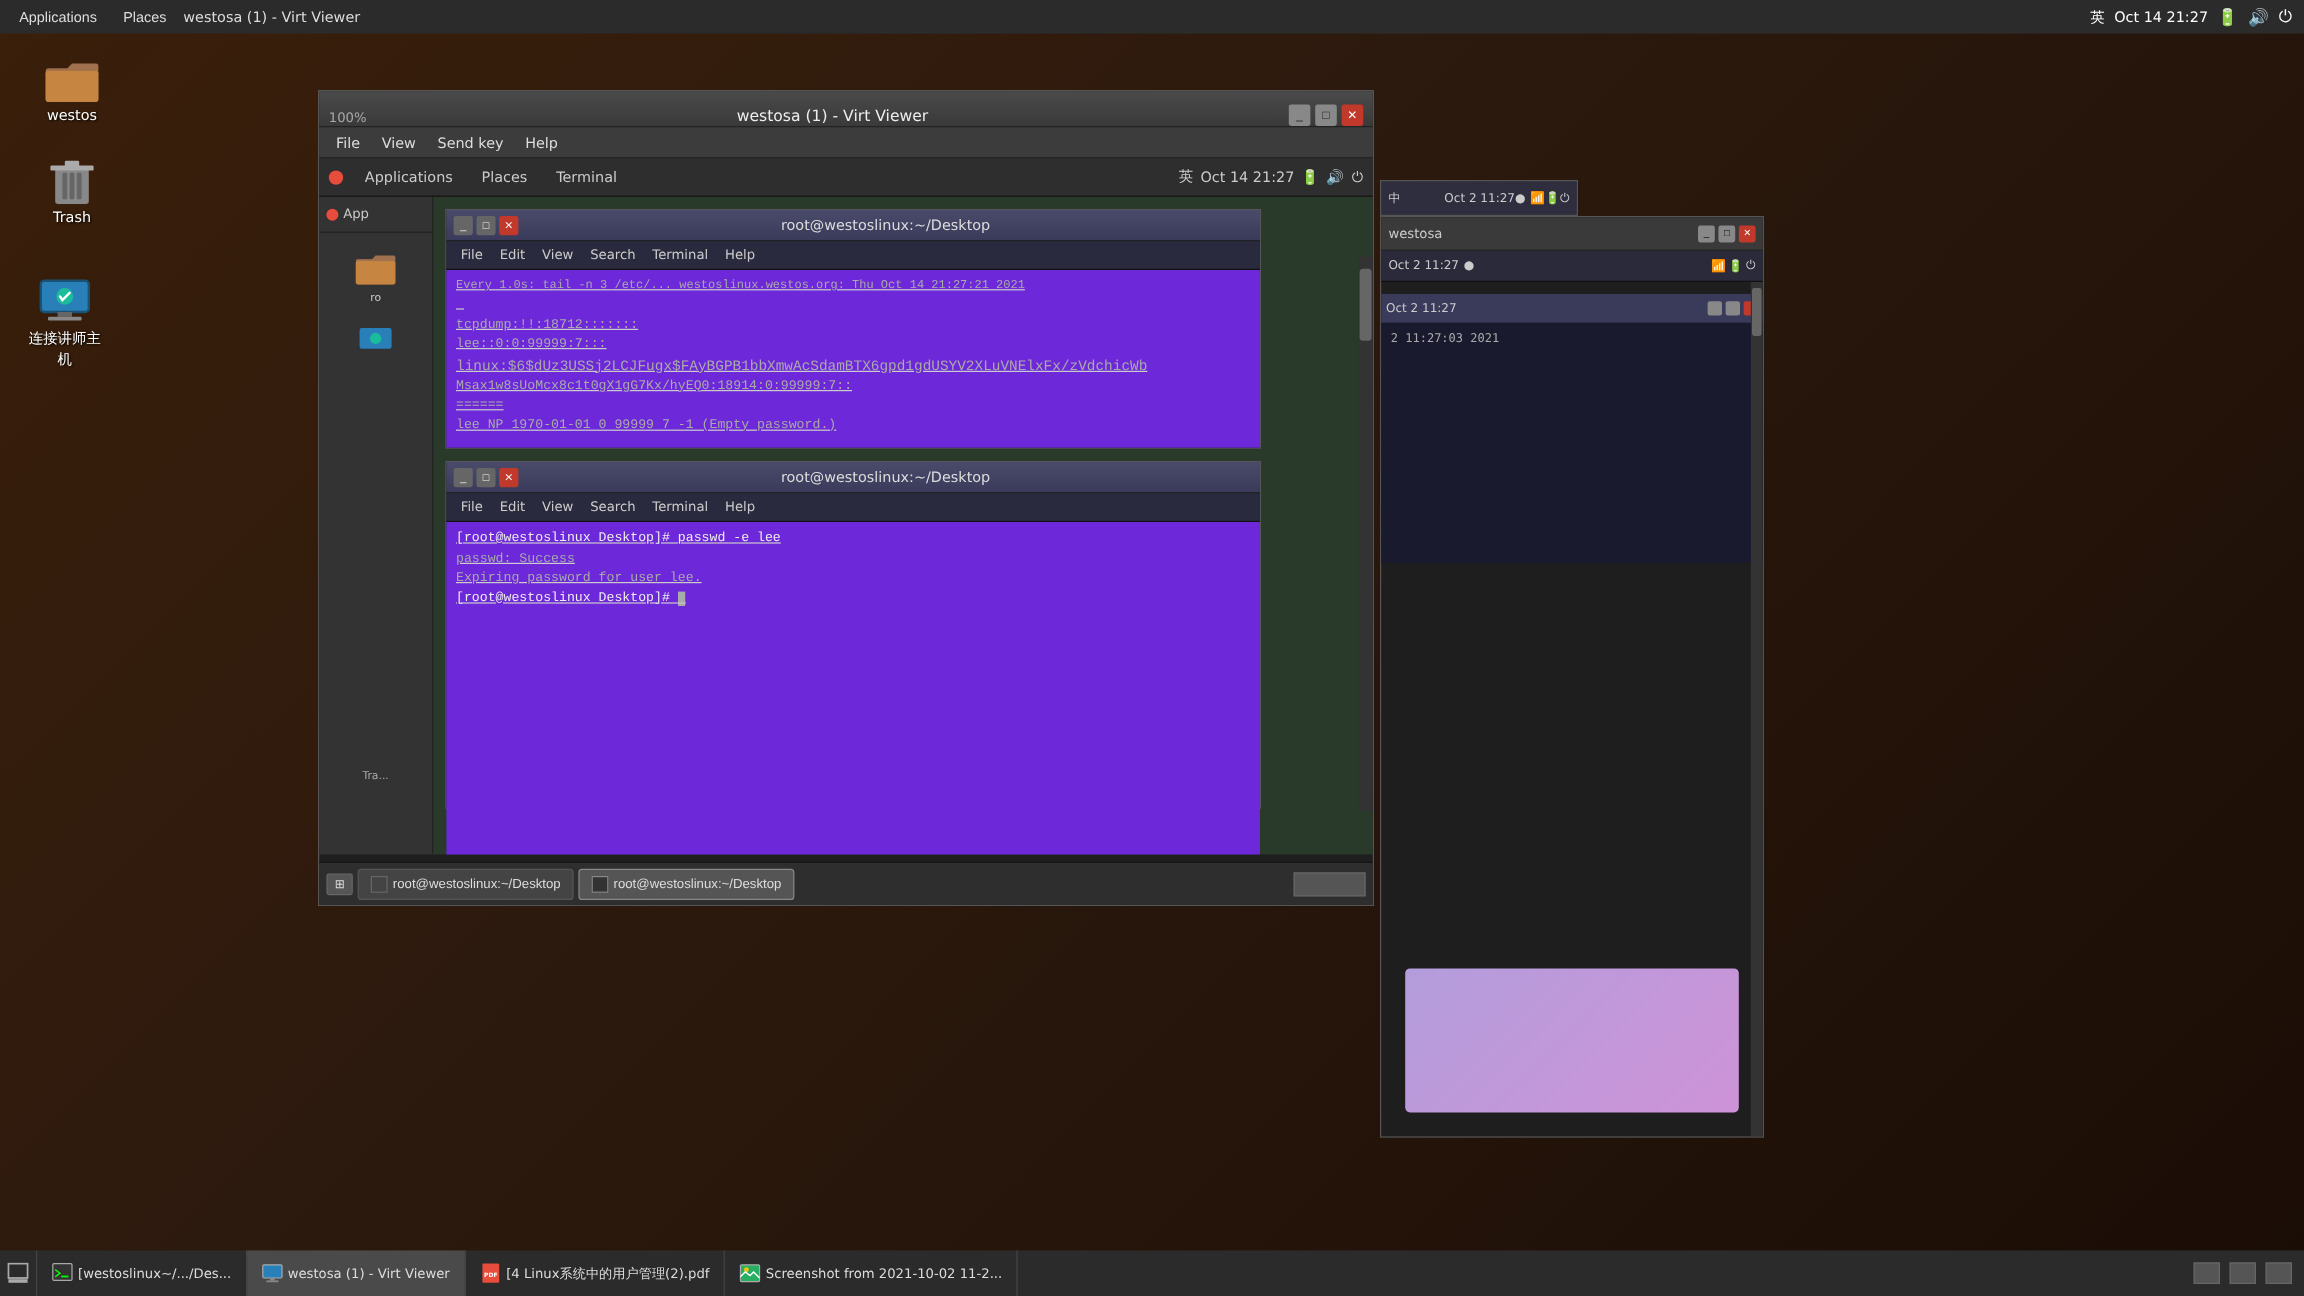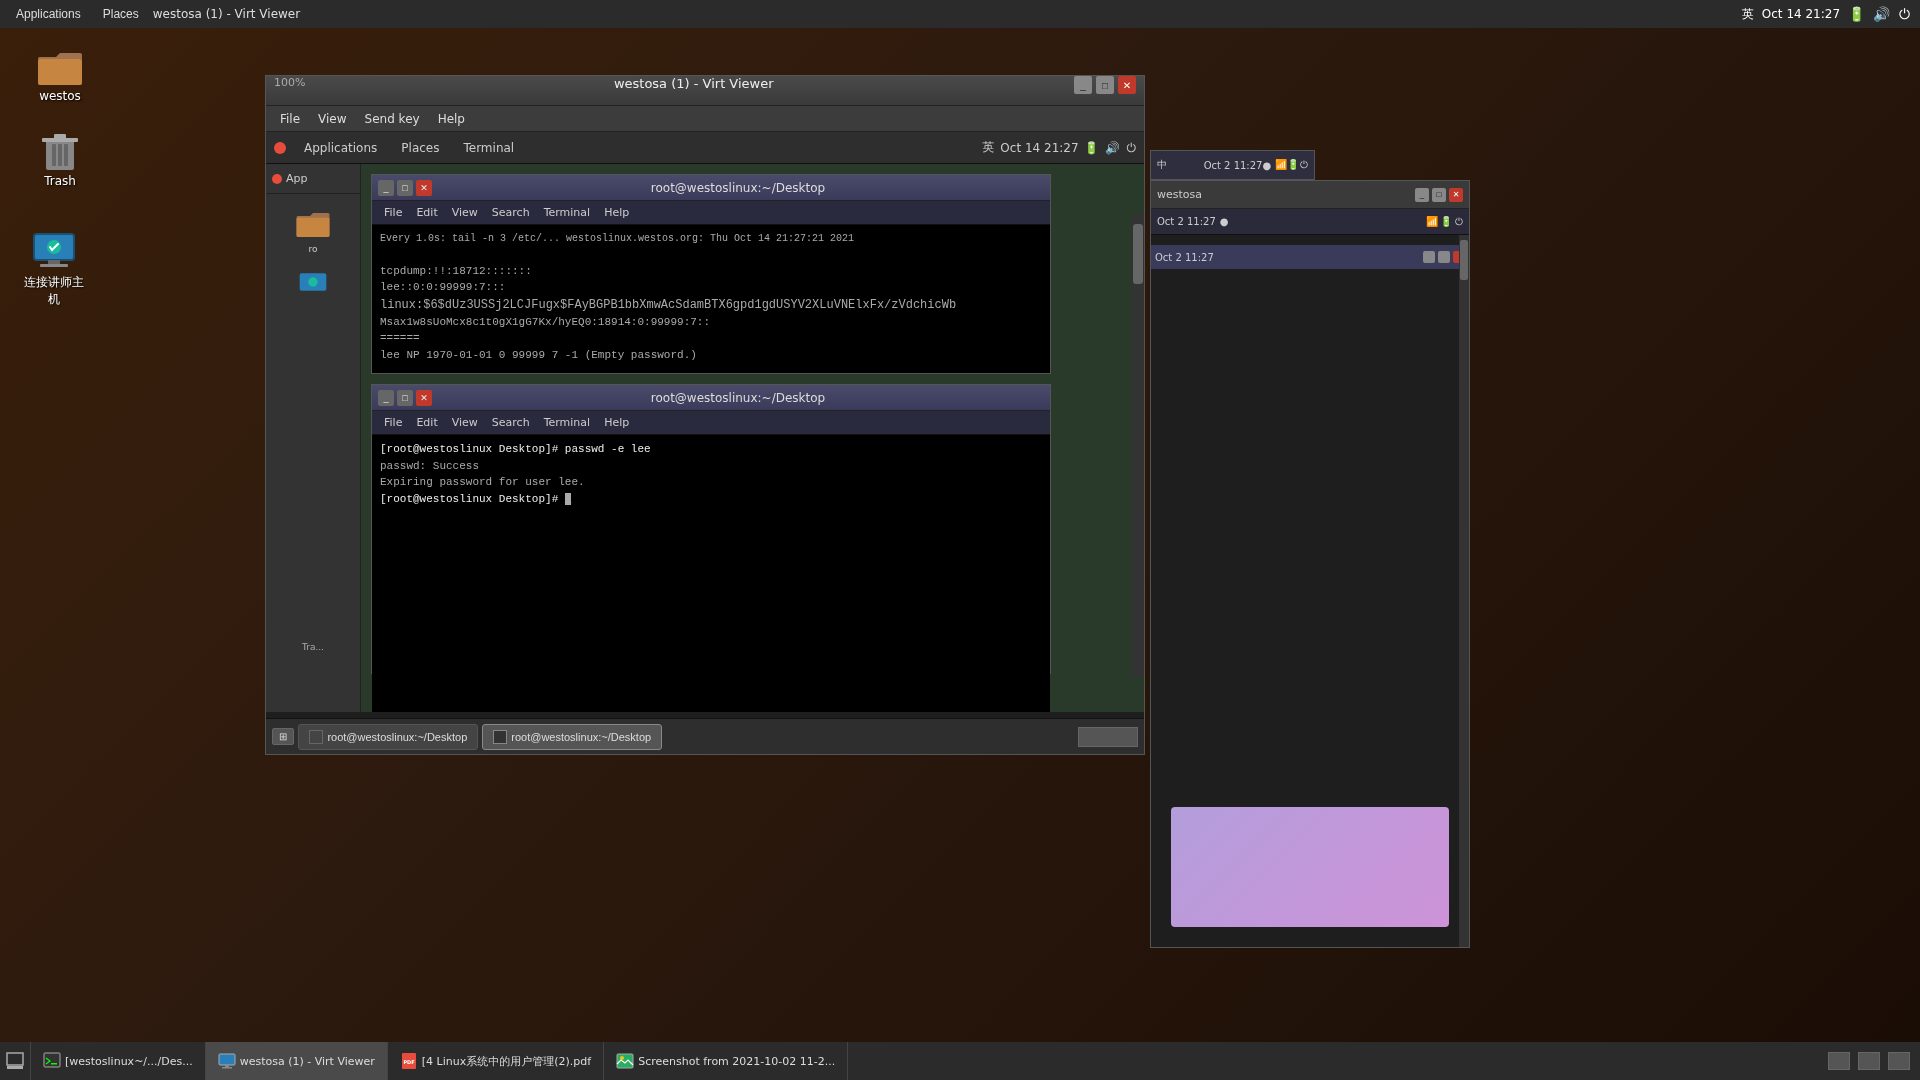--- a/index.html
+++ b/index.html
@@ -87,21 +87,21 @@
       width: 880px;
       height: 680px;
       background: #1e1e1e;
       border: 1px solid #555;
       z-index: 100;
     }
     .window-titlebar {
       background: linear-gradient(to bottom, #4a4a4a, #3a3a3a);
       height: 30px;
       display: flex;
-      align-items: flex-start;
+      align-items: flex-end;
       padding: 0 8px;
       border-bottom: 1px solid #222;
     }
     .window-title {
       flex: 1;
       text-align: center;
       font-size: 13px;
       color: #eee;
     }
     .win-controls {
@@ -221,21 +221,22 @@
       cursor: pointer;
     }
 
     .terminal-content {
       font-family: 'Courier New', monospace;
       font-size: 11px;
       color: #ccc;
       padding: 6px 8px;
       line-height: 1.5;
       overflow: hidden;
-      background: #000000;
+      background: #6d28d9;
+      text-decoration: underline;
     }
     .terminal-content .cmd-line { color: #eee; }
     .terminal-content .output-line { color: #aaa; }
 
     
     .virt-bottom-bar {
       position: absolute;
       bottom: 0;
       left: 0;
       right: 0;
@@ -542,20 +543,23 @@
 
     <div style="height:24px; background:#3a3a5a; display:flex; align-items:center; padding:0 4px; margin-top:10px; font-size:10px; color:#ccc;">
       <span>Oct 2 11:27</span>
       <div style="margin-left:auto; display:flex; gap:3px;">
         <button style="width:12px;height:12px;background:#888;border:none;border-radius:2px;cursor:pointer;"></button>
         <button style="width:12px;height:12px;background:#888;border:none;border-radius:2px;cursor:pointer;"></button>
         <button style="width:12px;height:12px;background:#c0392b;border:none;border-radius:2px;cursor:pointer;"></button>
       </div>
     </div>
 
+    <div style="background:#1a1a2e; padding:8px; font-family: monospace; font-size:10px; color:#aaa; height:200px;">
+      <div>2 11:27:03 2021</div>
+    </div>
 
     <div style="position:absolute; bottom:20px; left:20px; right:20px; height:120px; background:linear-gradient(135deg, #b39ddb, #ce93d8); border-radius:4px;"></div>
 
     <div style="position:absolute; right:0; top:54px; bottom:0; width:10px; background:#333;">
       <div style="width:8px;height:40px;background:#666;border-radius:2px;margin:2px auto;margin-top:5px;"></div>
     </div>
   </div>
 
   <div class="bottom-taskbar">
 

